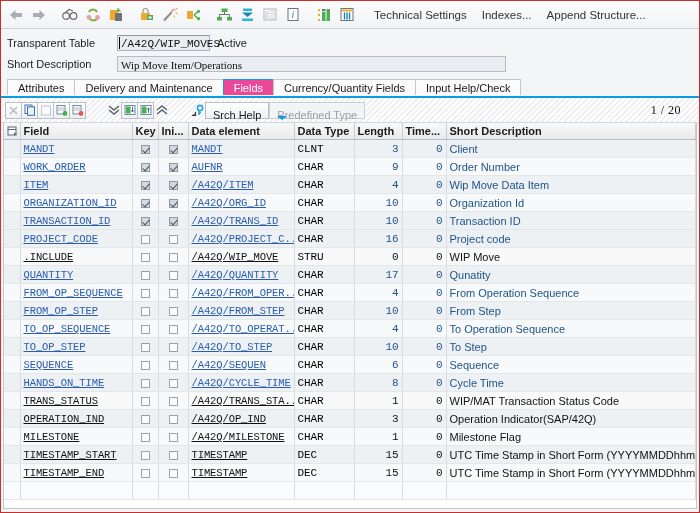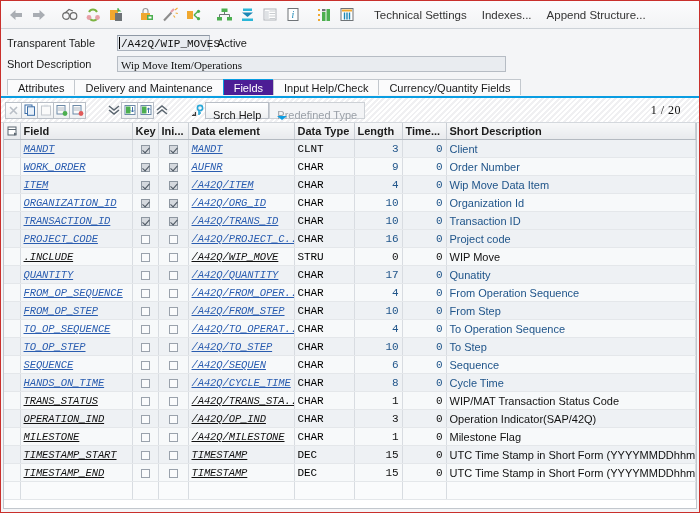--- a/index.html
+++ b/index.html
@@ -82,21 +82,21 @@
     padding:0 10px;
     font-size:11px;color:#1b1b1b;
     background:#fbfbfc;
     border:1px solid #c3c8ce;
     border-bottom:none;
     margin-right:-1px;
     white-space:nowrap;
     box-sizing:border-box;
   }
   .tab.active{
-    background:#4c1d95;color:#fff;border-color:#0a9de2;
+    background:#ec4899;color:#fff;border-color:#0a9de2;
     font-weight:normal;
   }
   .tabline{
     height:2px;background:#0a9de2;margin:0;width:100%;
   }
   .tabarrow{
     position:absolute;left:276px;top:18px;
     width:0;height:0;
     border-left:5px solid transparent;border-right:5px solid transparent;
     border-top:4px solid #0a9de2;
@@ -173,21 +173,21 @@
   .c-dec{width:44px;}
   .c-sd{width:auto;}
   td.c-sel{background:#e7eaee;border-right:1px solid #c9ced4;}
   tr.alt td.c-sel{background:#eff1f4;}
   td.num{text-align:right;padding-right:5px;}
   .mono{
     font-family:"Liberation Mono",monospace;
     font-size:10.5px;letter-spacing:-.1px;
   }
   .lnk{
-    color:#2a5db0;text-decoration:underline;font-style:italic;
+    color:#2a5db0;text-decoration:underline;
   }
   .lnk.dark{color:#111;}
   .sd{color:#20558a;}
   .sd.dark{color:#111;margin-left:25px;}
   .num.blue{color:#20558a;}
   .num.dark{color:#111;}
   
   .cbx{
     width:9px;height:9px;box-sizing:border-box;
     border:1px solid #9aa2ac;background:#fafbfc;
@@ -335,22 +335,22 @@
     <div class="frow">
       <div class="flabel">Short Description</div>
       <div class="finput shortdesc">Wip Move Item/Operations</div>
     </div>
   </div>
 
   <div class="tabs">
     <div class="tab">Attributes</div>
     <div class="tab">Delivery and Maintenance</div>
     <div class="tab active">Fields</div>
+    <div class="tab">Currency/Quantity Fields</div>
     <div class="tab">Input Help/Check</div>
-    <div class="tab">Currency/Quantity Fields</div>
   </div>
   <div class="tabline"></div>
   <div style="position:relative;height:0;">
     <div class="tabarrow"></div>
   </div>
 
   <div class="gridbar">
     <div class="gbtn">
       <svg width="11" height="11" viewBox="0 0 11 11">
           <path d="M2 2 L9 9 M9 2 L2 9" stroke="#b9bfc7" stroke-width="1.6"></path>

